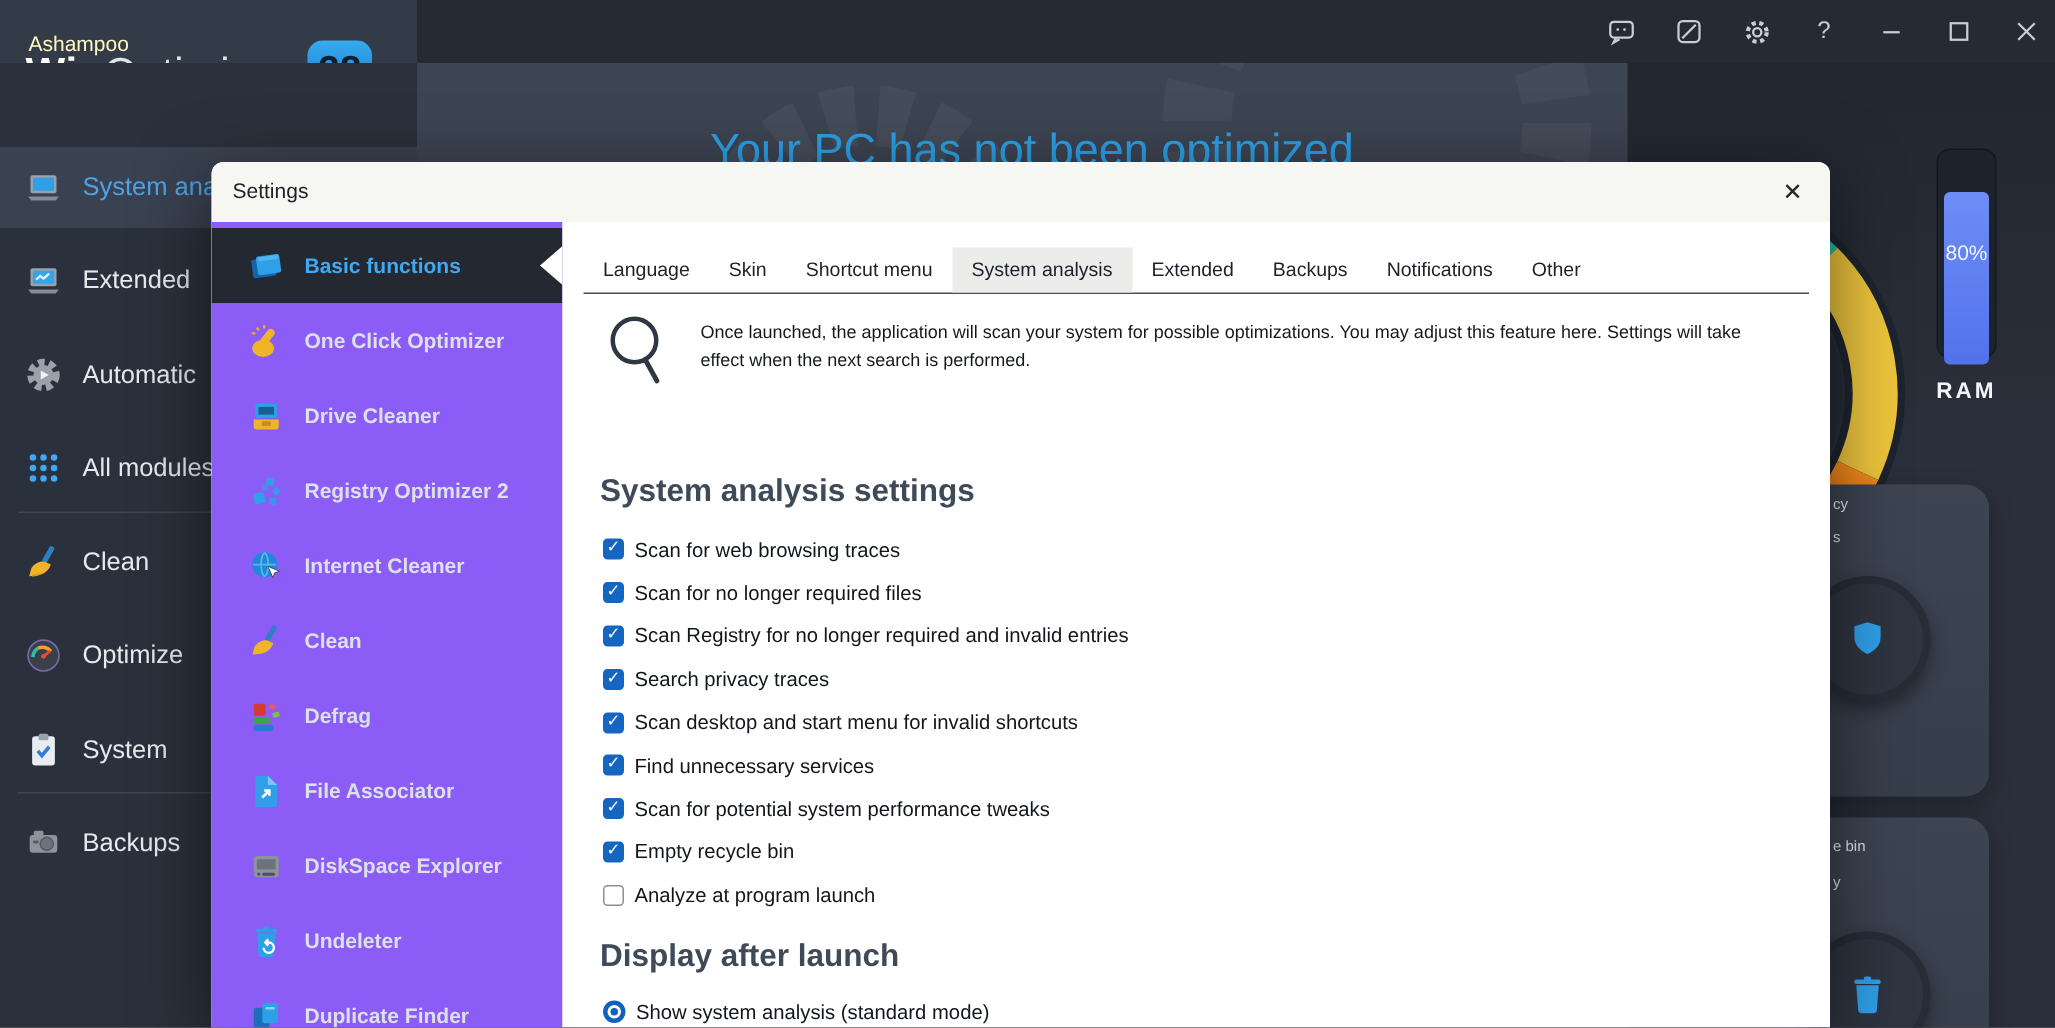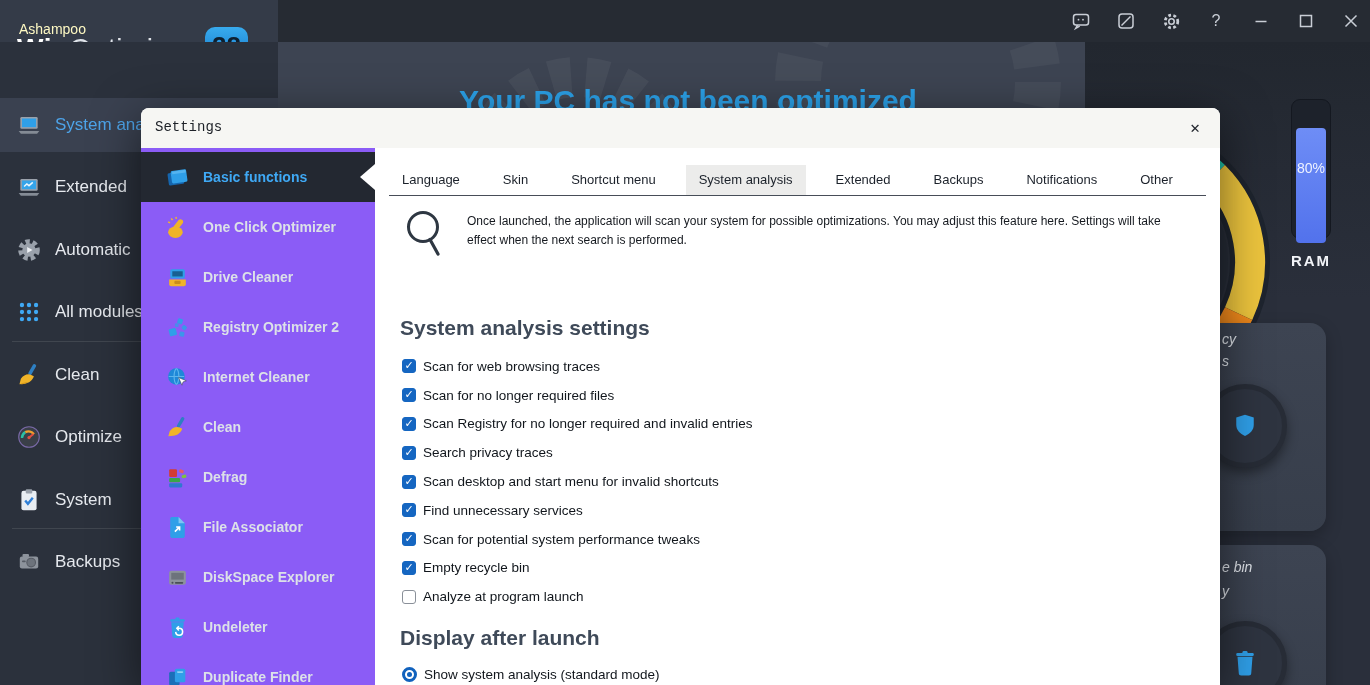--- a/index.html
+++ b/index.html
@@ -28,60 +28,60 @@
   .side-item{position:absolute;left:0;width:278px;height:54px;display:flex;align-items:center;gap:13px;
     padding-left:16px;box-sizing:border-box;color:#e6e9ee;font-size:17px;cursor:default;}
   .side-item.selected{background:#3a4150;color:#4da3e8;}
   .side-item svg{width:26px;height:26px;flex:0 0 26px;}
   .side-div{position:absolute;left:12px;width:255px;height:1px;background:rgba(255,255,255,.10);}
 
   
   .main-bg{position:absolute;left:278px;top:42px;width:1092px;height:643px;background:#3d4452;}
   .gears{position:absolute;left:0;top:0;}
   .headline{position:absolute;left:60px;top:42px;width:700px;text-align:center;font-size:30px;
-    color:#2ba1e8;font-weight:700;white-space:nowrap;}
+    color:#2ba1e8;font-weight:400;white-space:nowrap;}
 
   
   .right-panel{position:absolute;left:807px;top:0;width:285px;height:643px;
     background:linear-gradient(180deg,#22272f,#2a2f3b 40%,#2a2f3b);}
   .gauge-wrap{position:absolute;left:-107px;top:70px;}
   .ram-frame{position:absolute;left:206px;top:57px;width:40px;height:140px;background:#1d222b;
     border:1px solid #141820;border-radius:9px;box-sizing:border-box;}
   .ram-fill{position:absolute;left:4px;top:28px;width:30px;height:115px;border-radius:4px;
     background:linear-gradient(180deg,#6e8df6,#5272ec);}
   .ram-pct{position:absolute;left:0;top:60px;width:100%;text-align:center;font-size:14px;color:#eef2ff;}
   .ram-label{position:absolute;left:200px;top:210px;width:52px;text-align:center;font-size:15px;
     font-weight:700;color:#f2f4f8;letter-spacing:2px;}
 
   .side-card{position:absolute;left:113px;width:128px;border-radius:16px;
     background:linear-gradient(180deg,#3d4452,#373e4b);box-shadow:0 6px 16px rgba(0,0,0,.25);}
-  .card-frag{position:absolute;left:24px;font-size:14px;color:#dfe3e9;white-space:nowrap;font-style:italic;}
+  .card-frag{position:absolute;left:24px;font-size:10px;color:#dfe3e9;white-space:nowrap;}
   .card-btn{position:absolute;width:84px;height:84px;border-radius:50%;background:#2e3440;
     border:5px solid #272c36;box-sizing:border-box;box-shadow:0 5px 12px rgba(0,0,0,.4);
     display:flex;align-items:center;justify-content:center;}
 
   
   .dialog{position:absolute;left:141px;top:108px;width:1079px;height:577px;background:#fff;
     border-radius:8px 8px 0 0;box-shadow:0 12px 48px rgba(0,0,0,.55);overflow:hidden;}
-  .dlg-titlebar{position:absolute;left:0;top:0;width:100%;height:40px;background:#f6f6f3;font-family:Liberation Mono, monospace;}
+  .dlg-titlebar{position:absolute;left:0;top:0;width:100%;height:40px;background:#f6f6f3;}
   .dlg-title{position:absolute;left:14px;top:11px;font-size:14px;color:#1d2127;}
   .dlg-close{position:absolute;right:12px;top:7px;width:26px;height:26px;display:flex;align-items:center;
     justify-content:center;font-size:16px;color:#23272e;cursor:default;}
 
   .dlg-nav{position:absolute;left:0;top:40px;width:234px;height:537px;background:#8b5cf6;overflow:hidden;}
   .nav-item{position:relative;height:50px;display:flex;align-items:center;gap:13px;padding-left:24px;
     box-sizing:border-box;color:#dce1e8;font-size:14px;font-weight:600;cursor:default;}
   .nav-item:first-child{margin-top:4px;}
   .nav-item svg{width:25px;height:25px;flex:0 0 25px;}
   .nav-item.selected{background:#232831;color:#3fa9f5;}
   .nav-item.selected::after{content:"";position:absolute;right:0;top:50%;transform:translateY(-50%);
     border-top:13px solid transparent;border-bottom:13px solid transparent;border-right:15px solid #fff;}
 
   .dlg-content{position:absolute;left:234px;top:40px;width:845px;height:537px;background:#fff;}
-  .tabs{position:absolute;left:14px;top:17px;width:817px;display:flex;border-bottom:1px solid #474d58;gap:17px;}
+  .tabs{position:absolute;left:14px;top:17px;width:817px;display:flex;border-bottom:1px solid #474d58;}
   .tab{height:30px;line-height:30px;padding:0 13px;font-size:13px;color:#1b212a;cursor:default;white-space:nowrap;}
   .tab.selected{background:#ececeb;}
 
   .intro-icon{position:absolute;left:28px;top:60px;}
   .intro-text{position:absolute;left:92px;top:64px;width:706px;font-size:12px;line-height:18.5px;color:#15191f;}
 
   .h-section{position:absolute;left:25px;font-size:21px;color:#3f4a59;font-weight:700;}
   .cb-list{position:absolute;left:27px;top:204px;display:flex;flex-direction:column;}
   .cb-row{height:28.8px;display:flex;align-items:center;gap:7px;cursor:default;}
   .cb{width:14px;height:14px;border-radius:3px;border:1px solid #8a9099;background:#fff;box-sizing:border-box;

